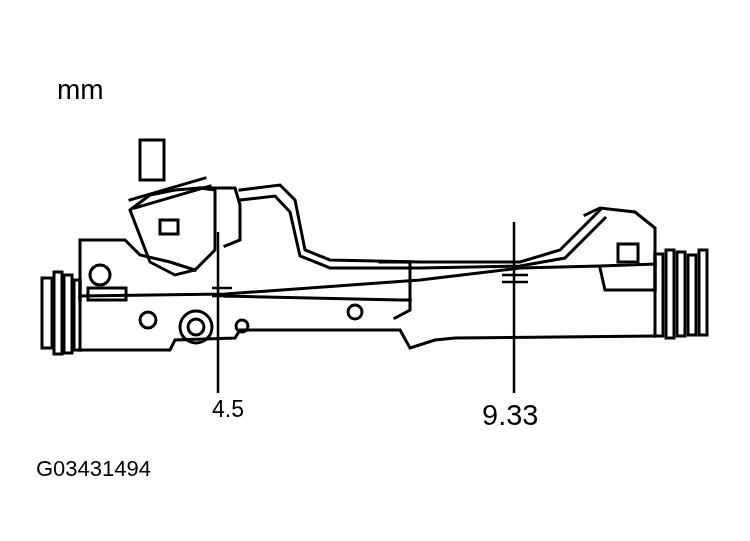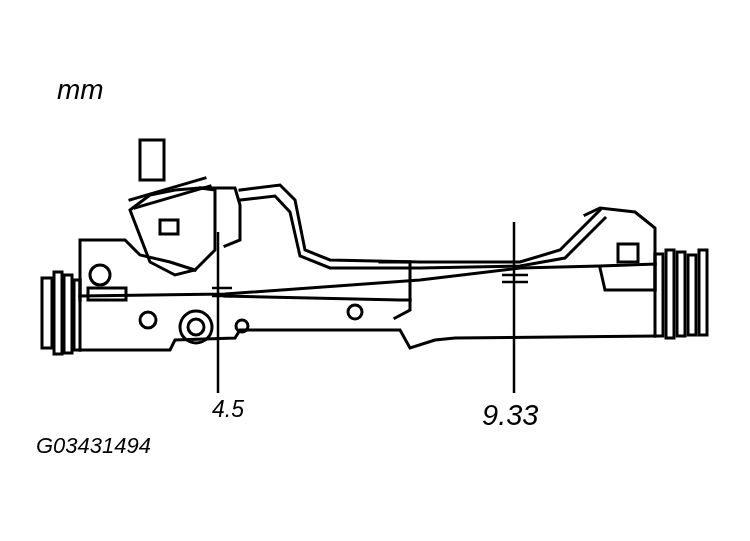--- a/index.html
+++ b/index.html
@@ -1,22 +1,22 @@
 <!DOCTYPE html>
 <html><head>
   <meta charset="utf-8">
   <style>
     html, body { margin: 0; padding: 0; background: #ffffff; }
     body { width: 750px; height: 541px; position: relative; overflow: hidden;
            font-family: "Liberation Sans", sans-serif; color: #000; }
-    .label { position: absolute; font-family: "Liberation Sans", sans-serif; color: #000; white-space: nowrap; line-height: 1; font-style: italic; }
+    .label { position: absolute; font-family: "Liberation Sans", sans-serif; color: #000; white-space: nowrap; line-height: 1; }
     .unit { left: 57px; top: 76px; font-size: 28px; }
     .dim1 { left: 212px; top: 398px; font-size: 23px; }
     .dim2 { left: 482px; top: 401px; font-size: 29px; }
-    .figid { left: 36px; top: 435px; font-size: 22px; }
+    .figid { left: 36px; top: 458px; font-size: 22px; }
     svg.drawing { position: absolute; left: 0; top: 0; }
   </style>
 </head>
 <body>
 
 <div class="label unit">mm</div>
 
 <svg class="drawing" width="750" height="541" viewBox="0 0 750 541" xmlns="http://www.w3.org/2000/svg">
   <g fill="none" stroke="#000" stroke-width="3" stroke-linecap="square">
 

